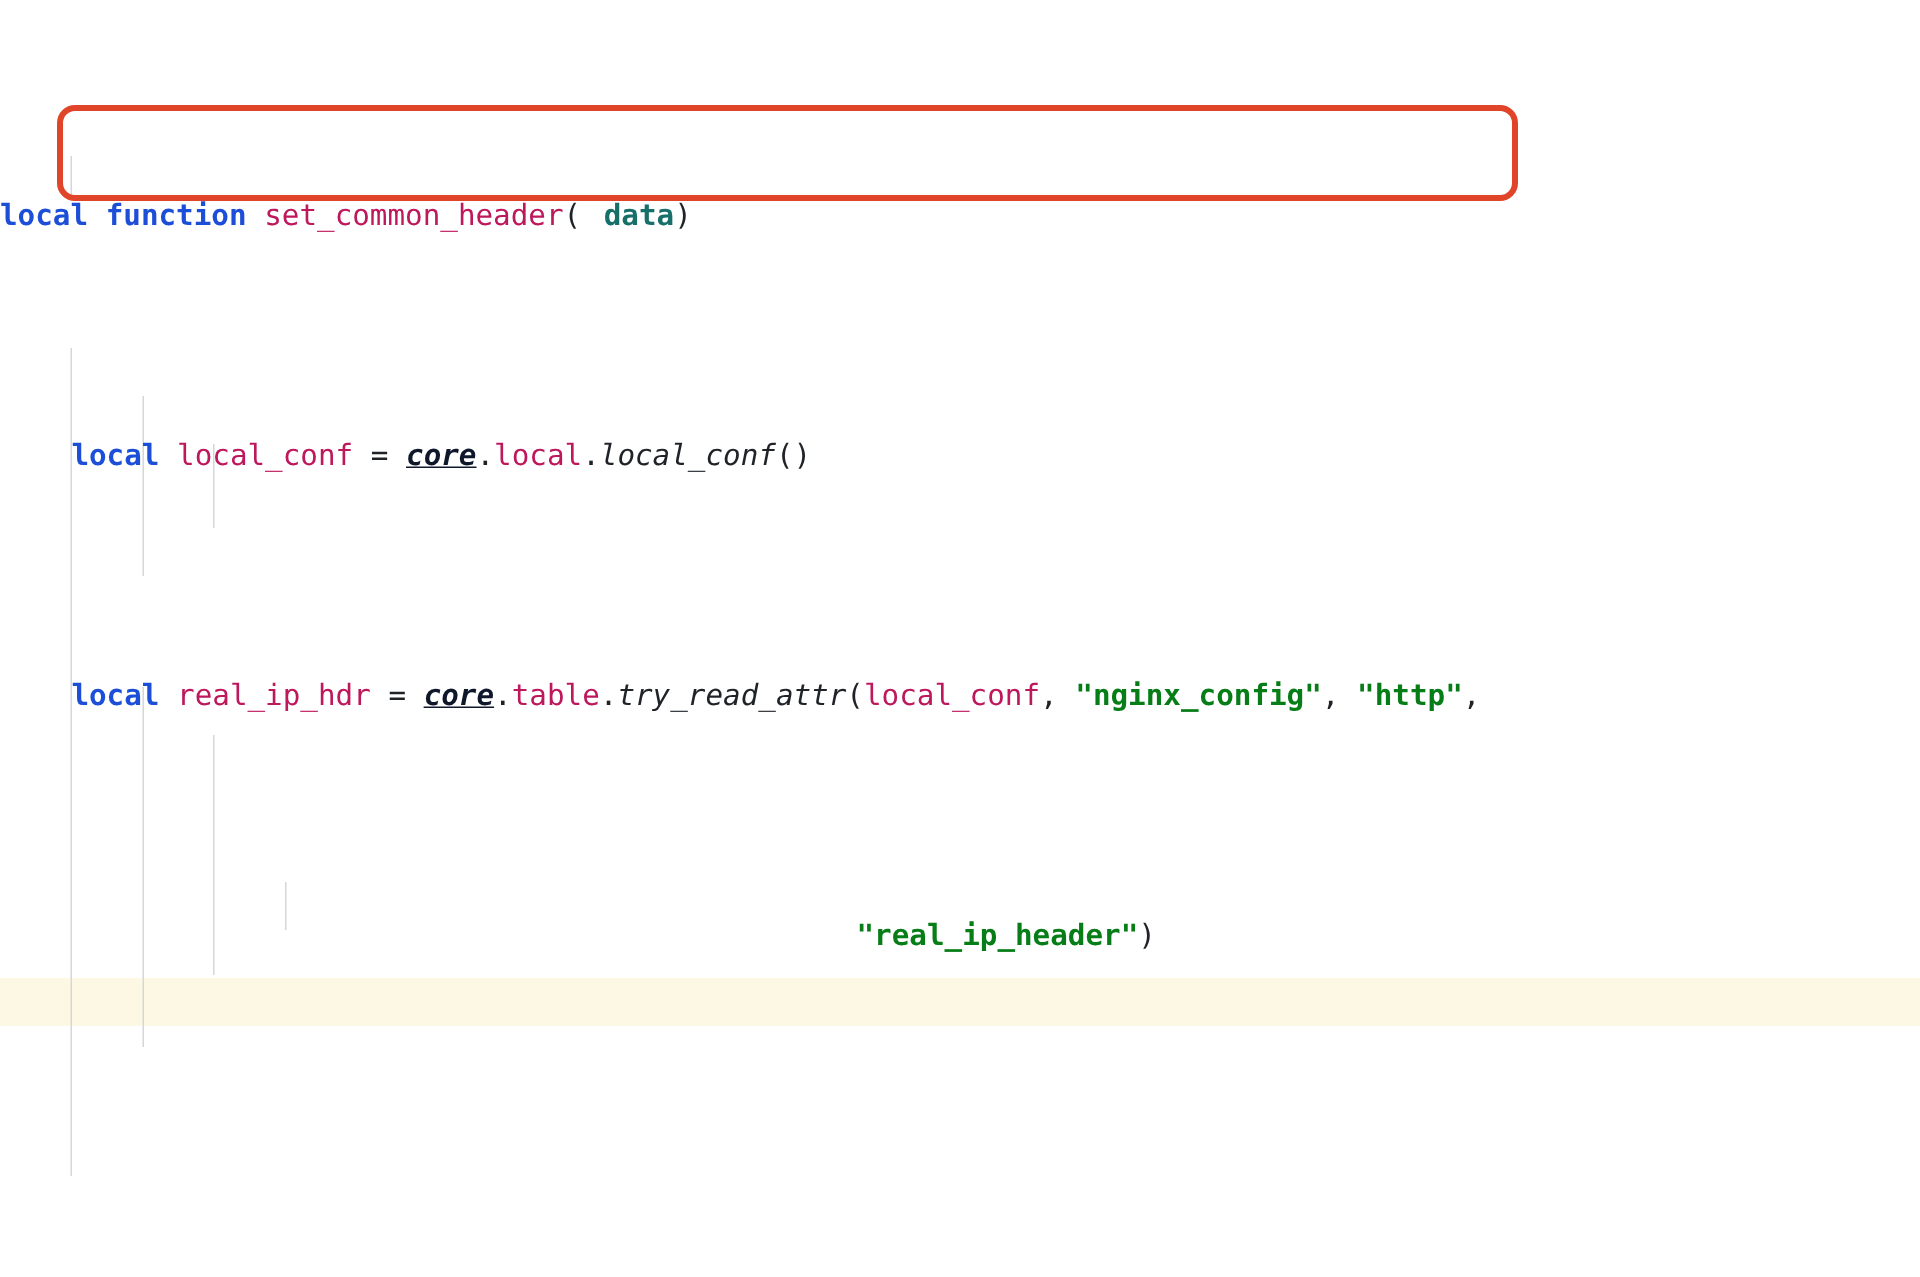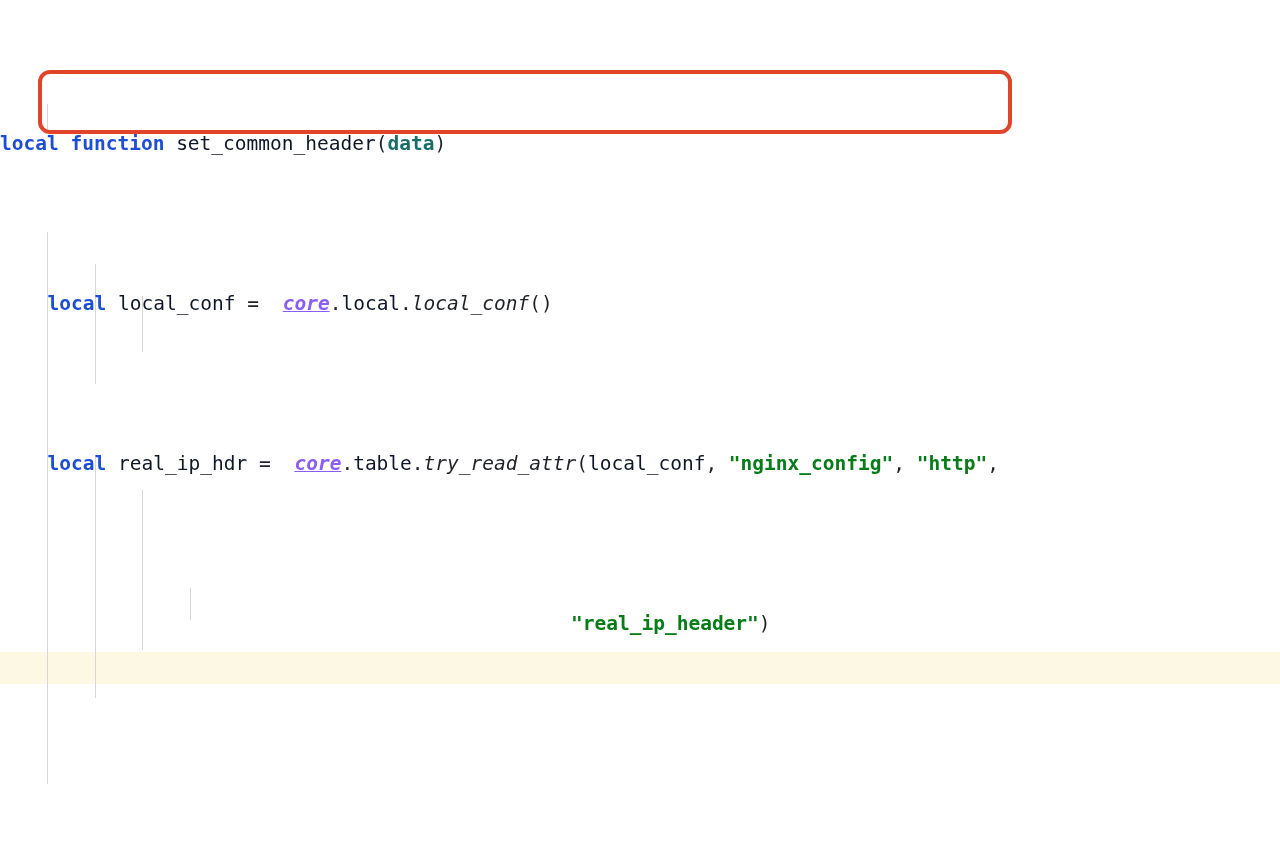--- a/index.html
+++ b/index.html
@@ -39,23 +39,23 @@
     height: 32px;
     padding-left: 0px;
     white-space: pre;
   }
 
   
   .ind1 { padding-left: 47.6px; }
 
   
   .kw      { color: #1d4ed8; font-weight: bold; }  
-  .ident   { color: #0f172a; }                      
-  .var     { color: #176f6a; font-weight: bold; }                      
-  .mod     { color: #8b5cf6; font-weight: bold; font-style: italic; text-decoration: underline; margin-left: 12px; }
+  .ident   { color: #be185d; }                      
+  .var     { color: #176f6a; font-weight: bold; margin-left: 15px; }                      
+  .mod     { color: #0f172a; font-weight: bold; font-style: italic; text-decoration: underline; }
   .fn      { color: #1f2328; font-style: italic; }
   .str     { color: #067d17; font-weight: bold; }
   .punct   { color: #1f2328; }
 
   
   .guide {
     position: absolute;
     width: 1px;
     background: #d4d6da;
   }

